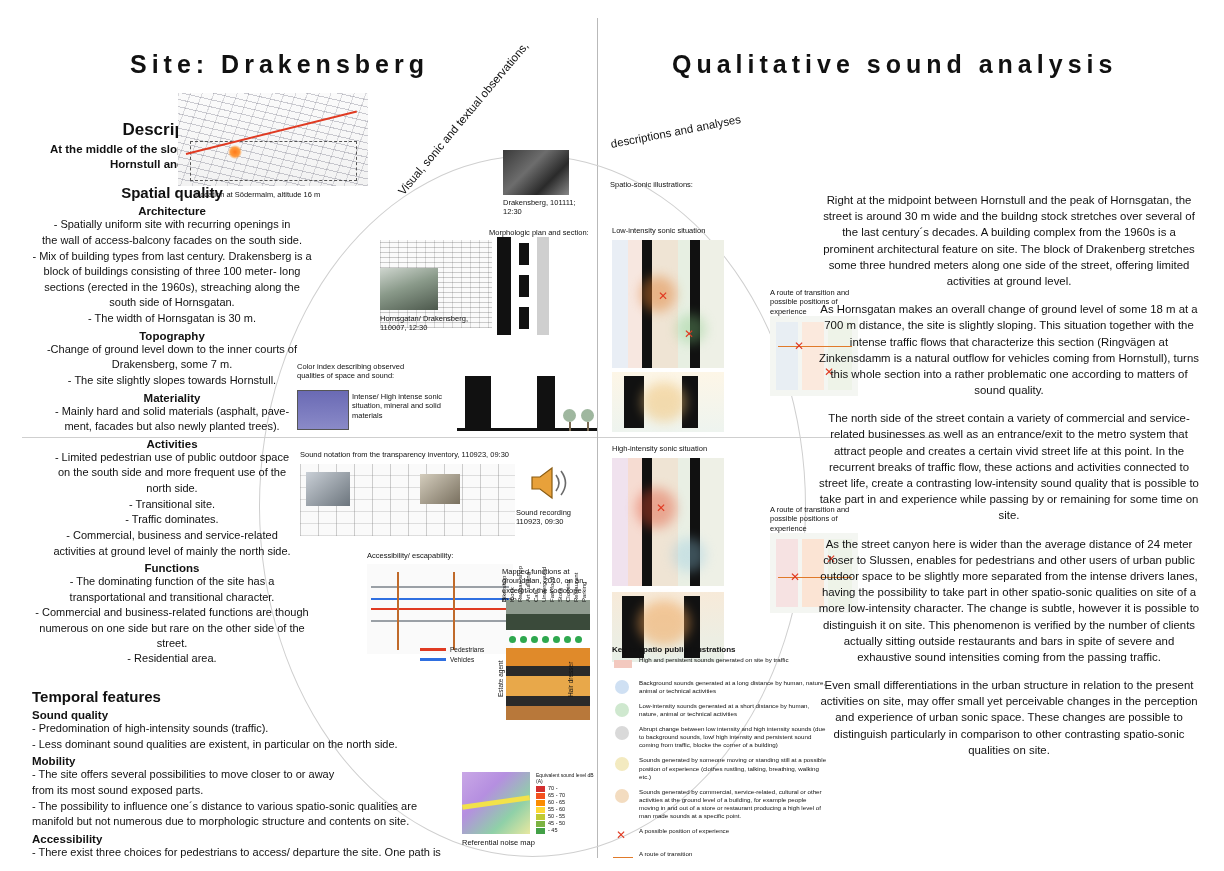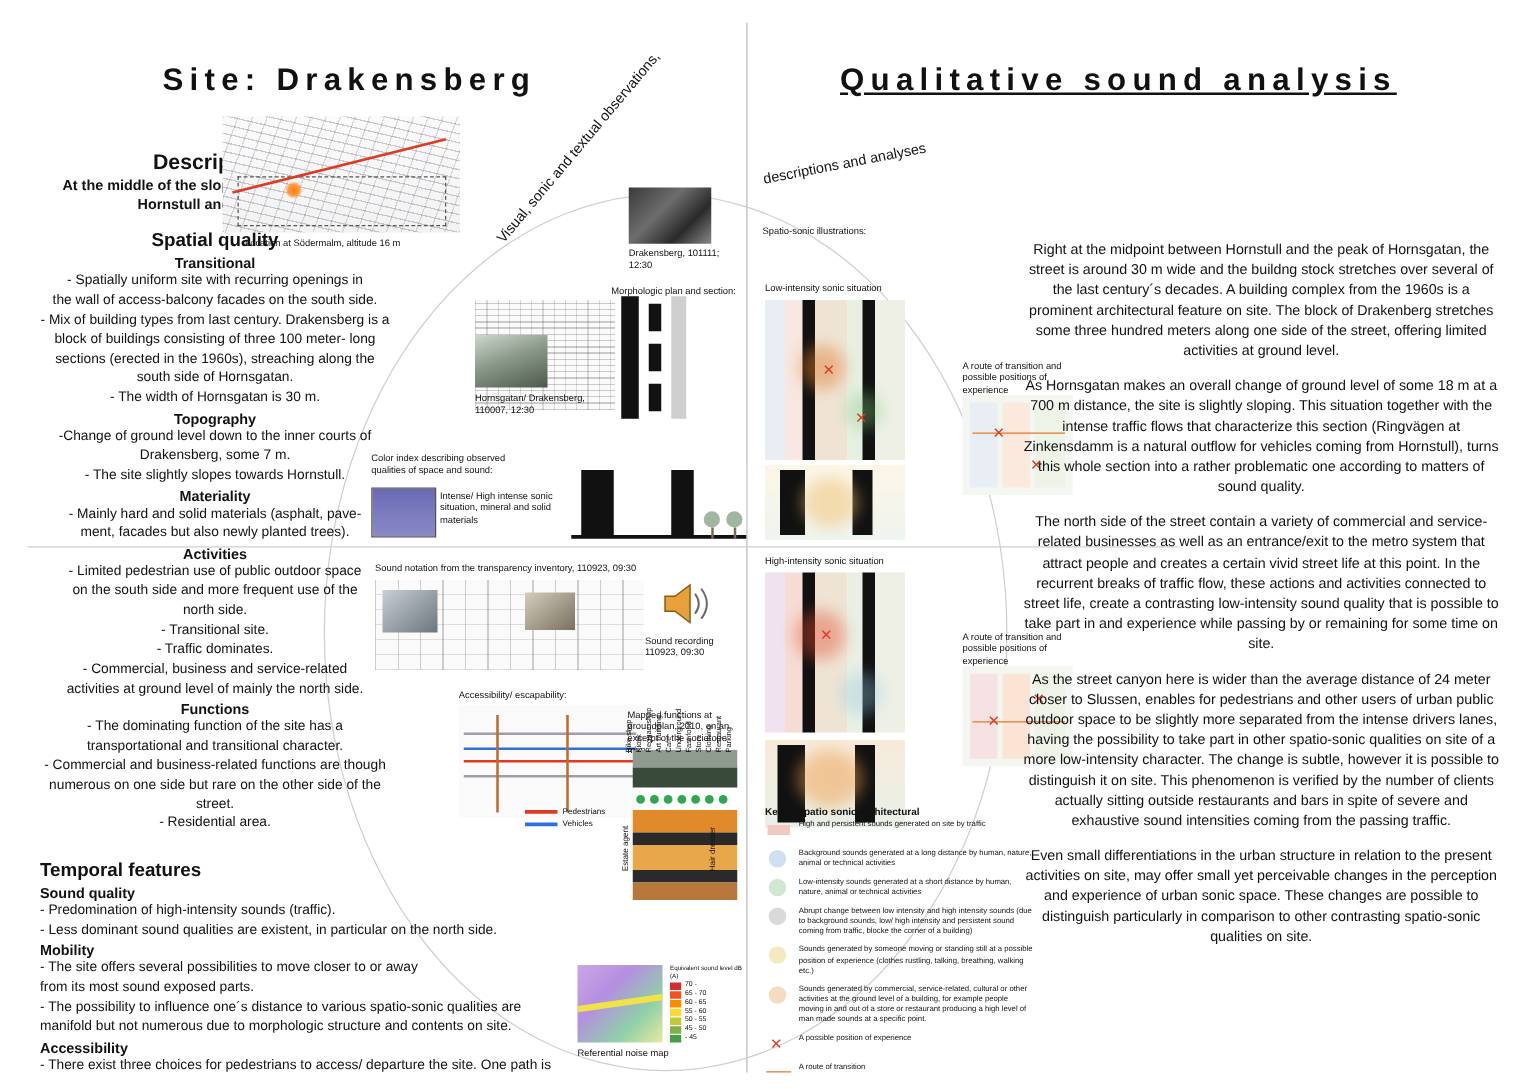--- a/index.html
+++ b/index.html
@@ -46,21 +46,21 @@
   
   .title {
     position: absolute;
     font-weight: bold;
     font-size: 25px;
     letter-spacing: 5px;
     color: #111;
     white-space: nowrap;
   }
   #title-left { left: 130px; top: 50px; }
-  #title-right { left: 672px; top: 50px; text-decoration: underline; }
+  #title-right { left: 672px; top: 50px; }
 
   
   .left-col {
     position: absolute;
     left: 32px;
     top: 120px;
     width: 280px;
     text-align: center;
   }
   .lc-h1 {
@@ -347,21 +347,21 @@
 
   <div class="curve-label" id="curve-label-1">Visual, sonic and textual observations,</div>
   <div class="curve-label" id="curve-label-2">descriptions and analyses</div>
 
   <div class="left-col">
     <div class="lc-h1">Description:</div>
     <div class="lc-sub">At the middle of the sloping  section between Hornstull and the peak</div>
 
     <div class="lc-h2">Spatial quality</div>
 
-    <div class="lc-h3">Transitional</div>
+    <div class="lc-h3">Architecture</div>
     <div class="lc-p">- Spatially uniform site with recurring openings in</div>
     <div class="lc-p">the wall of access-balcony facades on the south side.</div>
     <div class="lc-p">- Mix of building types from last century. Drakensberg is a</div>
     <div class="lc-p">block of buildings consisting of three 100 meter- long</div>
     <div class="lc-p">sections (erected in the 1960s), streaching along the</div>
     <div class="lc-p">south side of Hornsgatan.</div>
     <div class="lc-p">- The width of Hornsgatan is 30 m.</div>
 
     <div class="lc-h3">Topography</div>
     <div class="lc-p">-Change of ground level down to the inner courts of</div>
@@ -615,21 +615,21 @@
   <div class="fig" id="route-diag-2">
     <div style="position:absolute;left:0;top:0;width:88px;height:80px;background:#f4f6f2;"></div>
     <div style="position:absolute;left:6px;top:6px;width:22px;height:68px;background:#f6e2e2;"></div>
     <div style="position:absolute;left:32px;top:6px;width:22px;height:68px;background:#fbe4d4;"></div>
     <div style="position:absolute;left:58px;top:6px;width:24px;height:68px;background:#eef3e8;"></div>
     <div style="position:absolute;left:8px;top:44px;width:74px;height:1px;background:#e07a2a;"></div>
     <div class="key-x" style="left:20px;top:38px;">✕</div>
     <div class="key-x" style="left:56px;top:20px;">✕</div>
   </div>
 
-  <div class="fig" id="key-title">Key to spatio sonic architectural</div>
+  <div class="fig" id="key-title">Key to spatio public illustrations</div>
   <div class="fig" id="key-list">
 
     <div class="key-row">
       <div class="key-icon">
         <div style="position:absolute;left:2px;top:4px;width:18px;height:8px;background:#f3c9bf;"></div>
       </div>
       <div class="key-txt">High and persistent sounds generated on site by traffic</div>
     </div>
 
     <div class="key-row">

